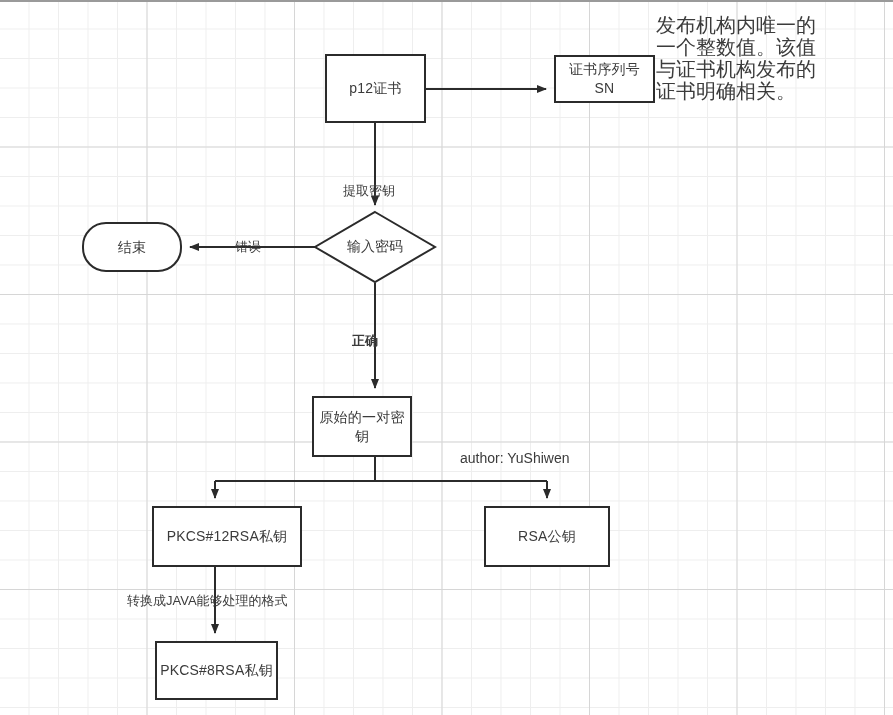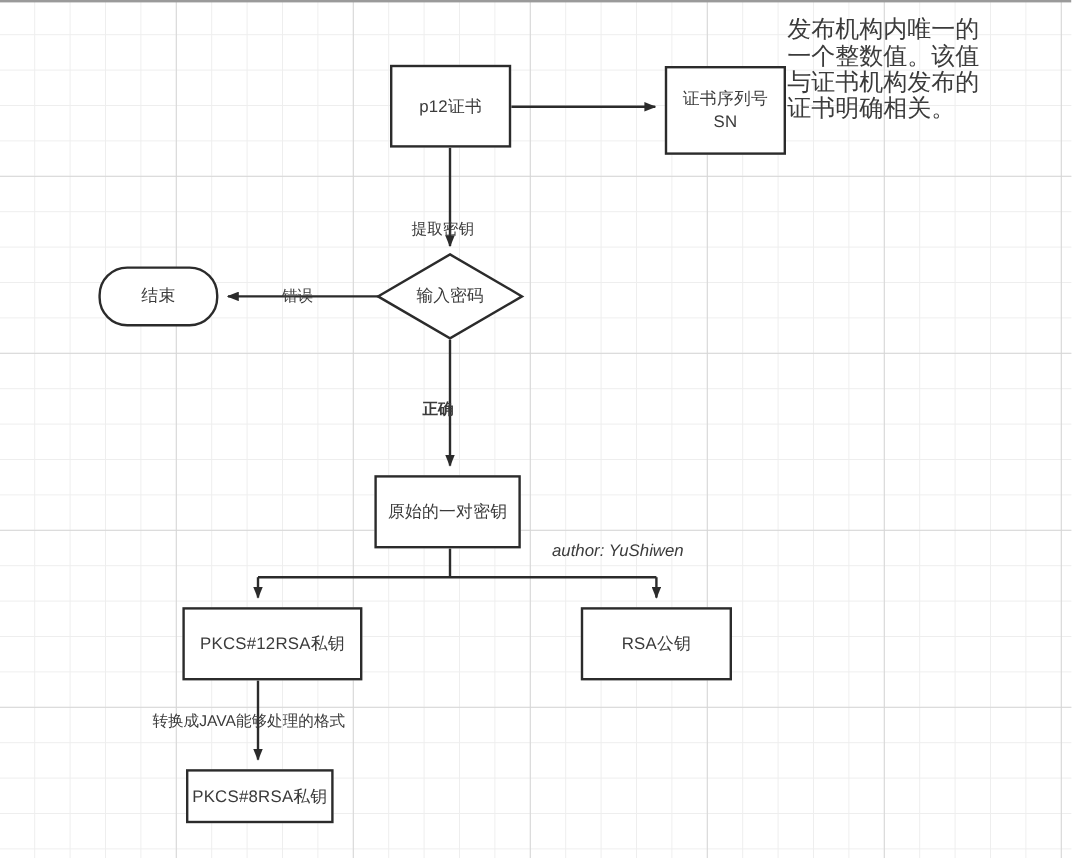--- a/index.html
+++ b/index.html
@@ -135,54 +135,54 @@
 
     <g>
       <polygon points="375,212 435,247 375,282 315,247" fill="#ffffff" stroke="#2b2b2b" stroke-width="2"></polygon>
     </g>
   </svg>
 
   <div class="node" style="left:325px; top:54px; width:101px; height:69px;">
     <span>p12证书</span>
   </div>
 
-  <div class="node" style="left:554px; top:55px; width:101px; height:74px; flex-direction:column;">
+  <div class="node" style="left:554px; top:55px; width:101px; height:48px; flex-direction:column;">
     <span>证书序列号</span>
     <span>SN</span>
   </div>
 
   <div class="node terminal" style="left:82px; top:222px; width:100px; height:50px;">
     <span>结束</span>
   </div>
 
   <div class="diamond-label" style="left:315px; top:232px; width:120px; height:30px;justify-content:center;">
     <span>输入密码</span>
   </div>
 
-  <div class="node" style="left:312px; top:396px; width:122px; height:61px;">
+  <div class="node" style="left:312px; top:396px; width:100px; height:61px;">
     <span>原始的一对密钥</span>
   </div>
 
   <div class="node" style="left:152px; top:506px; width:150px; height:61px;">
     <span>PKCS#12RSA私钥</span>
   </div>
 
   <div class="node" style="left:484px; top:506px; width:126px; height:61px;">
     <span>RSA公钥</span>
   </div>
 
-  <div class="node" style="left:155px; top:641px; width:123px; height:45px;">
+  <div class="node" style="left:155px; top:641px; width:123px; height:59px;">
     <span>PKCS#8RSA私钥</span>
   </div>
 
   <div class="edge-label" style="left:343px; top:156px;margin-top:26px;">提取密钥</div>
 
   <div class="edge-label" style="left:235px; top:238px;">错误</div>
 
   <div class="edge-label" style="left:352px; top:332px;font-weight:bold;">正确</div>
 
   <div class="edge-label" style="left:127px; top:592px;">转换成JAVA能够处理的格式</div>
 
   <div class="note" style="left:656px; top:14px;">发布机构内唯一的一个整数值。该值与证书机构发布的证书明确相关。</div>
 
-  <div class="credit" style="left:460px; top:450px;font-style:italic;">author: YuShiwen</div>
+  <div class="credit" style="left:460px; top:450px;">author: YuShiwen</div>
 
 </div>
 
 </body></html>

